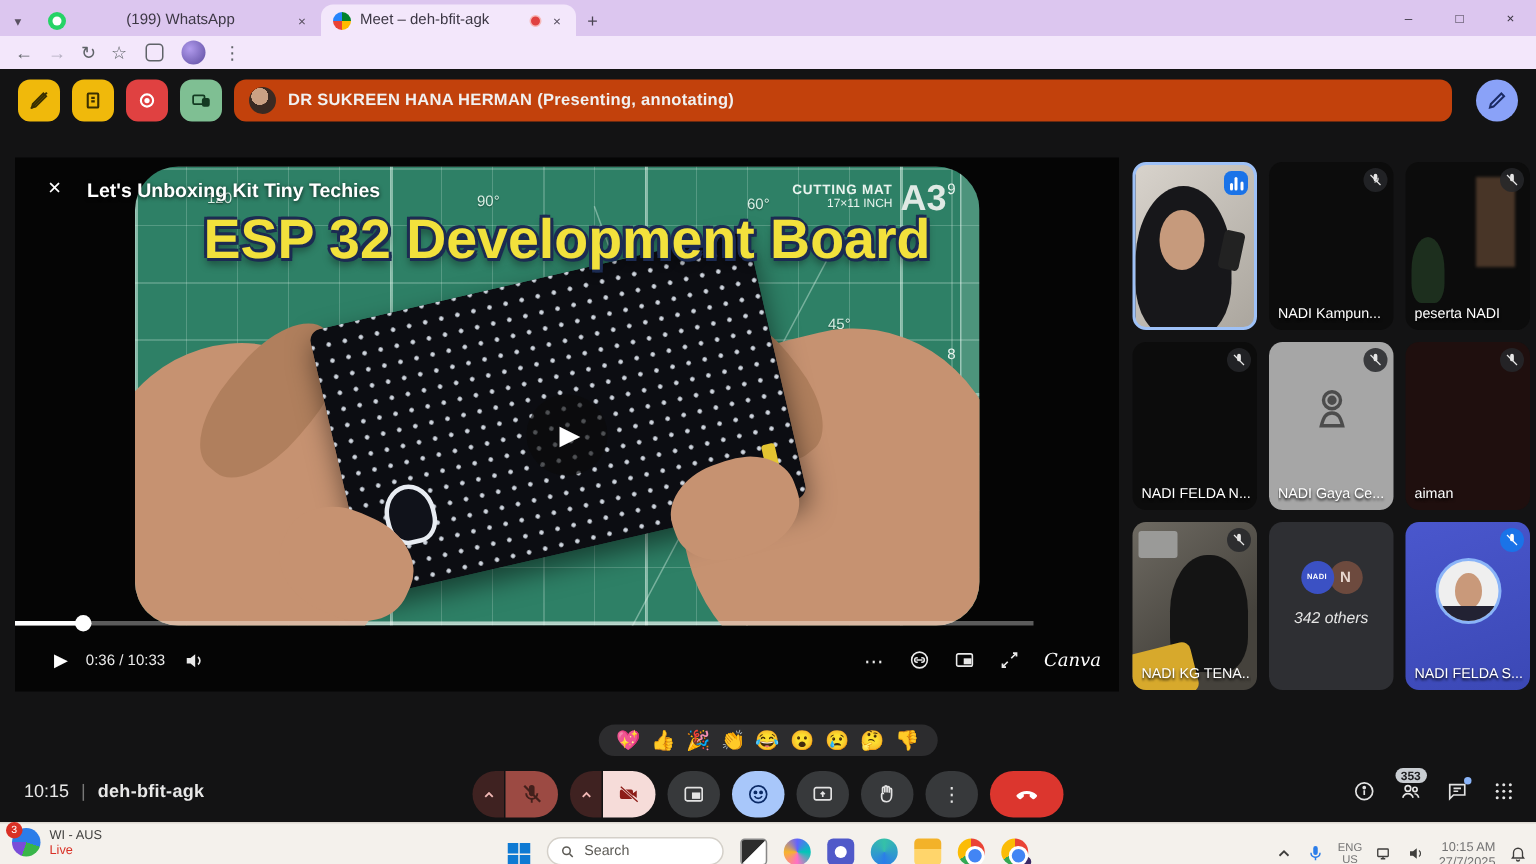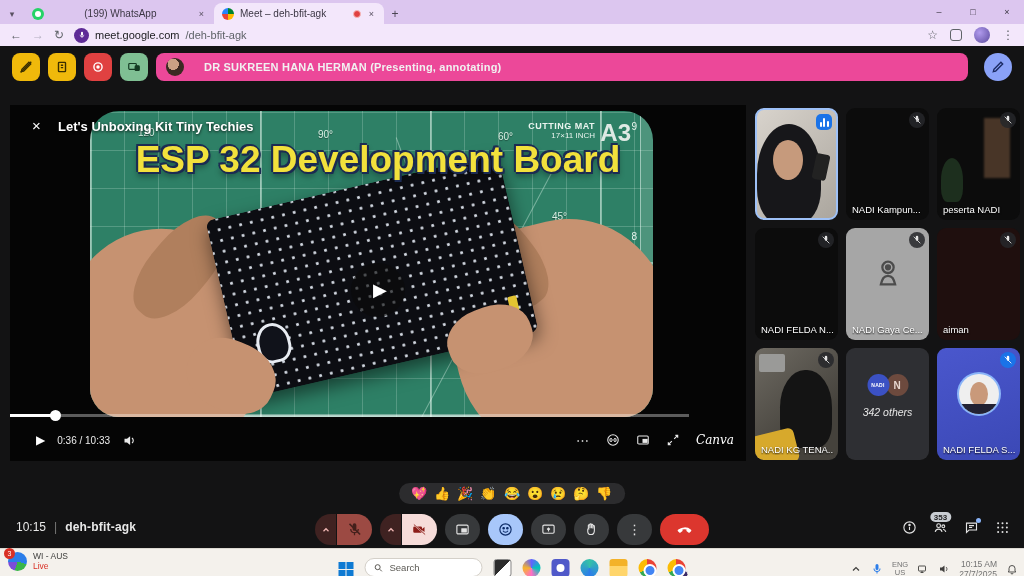--- a/index.html
+++ b/index.html
@@ -39,21 +39,21 @@
 
   
   .meet { position:absolute; left:0; top:46px; width:1024px; height:502px; background:#131314; }
 
   .meet-toolbar { position:absolute; left:12px; right:12px; top:6px; height:30px; display:flex; align-items:center; gap:8px; }
   .sq-btn { width:28px; height:28px; border-radius:8px; display:flex; align-items:center; justify-content:center; }
   .sq-yellow { background:#f0b90b; color:#3a2f00; }
   .sq-red { background:#e04141; color:#fff; }
   .sq-green { background:#7fbf93; color:#143a22; }
   .sq-btn svg { width:14px; height:14px; }
-  .banner-pill { flex:1; height:28px; background:#ec4899; border-radius:8px; display:flex; align-items:center; gap:20px; padding:0 10px; margin-right:8px; }
+  .banner-pill { flex:1; height:28px; background:#c2410c; border-radius:8px; display:flex; align-items:center; gap:8px; padding:0 10px; margin-right:8px; }
   .banner-avatar { width:18px; height:18px; border-radius:50%; background:radial-gradient(circle at 40% 35%, #caa184 35%, #3a2a22 36%); }
   .banner-text { color:#f1f1f1; font-size:11px; font-weight:bold; letter-spacing:.2px; }
   .pen-fab { width:28px; height:28px; border-radius:50%; background:#8aa2f8; display:flex; align-items:center; justify-content:center; color:#1b2a63; }
   .pen-fab svg { width:14px; height:14px; }
 
   
   .stage { position:absolute; left:10px; top:59px; width:736px; height:356px; background:#050505; }
   .mat { position:absolute; left:80px; top:6px; width:563px; height:306px; background-color:#2e8066;
     background-image:
       repeating-linear-gradient(90deg, rgba(225,245,235,.5) 0 2px, rgba(0,0,0,0) 2px 170px),
@@ -213,29 +213,20 @@
       <span>–</span>
       <span>□</span>
       <span>×</span>
     </div>
   </div>
 
   <div class="addressbar">
     <span class="nav-glyph">←</span>
     <span class="nav-glyph dim">→</span>
     <span class="nav-glyph">↻</span>
-    <div class="site-chip">
-      <span class="mic-bubble">
-        <svg viewBox="0 0 24 24" fill="#fff">
-            <path d="M12 14a3 3 0 0 0 3-3V5a3 3 0 0 0-6 0v6a3 3 0 0 0 3 3zm5-3a5 5 0 0 1-10 0H5a7 7 0 0 0 6 6.9V21h2v-3.1A7 7 0 0 0 19 11h-2z"></path>
-          </svg>
-      </span>
-      <span class="url-host">meet.google.com</span>
-        <span class="url-path">/deh-bfit-agk</span>
-    </div>
     <div class="bar-right">
       <span class="star">☆</span>
       <span class="panel-ic"></span>
       <span class="profile-dot"></span>
       <span class="kebab">⋮</span>
     </div>
   </div>
 
   <div class="meet">
 

